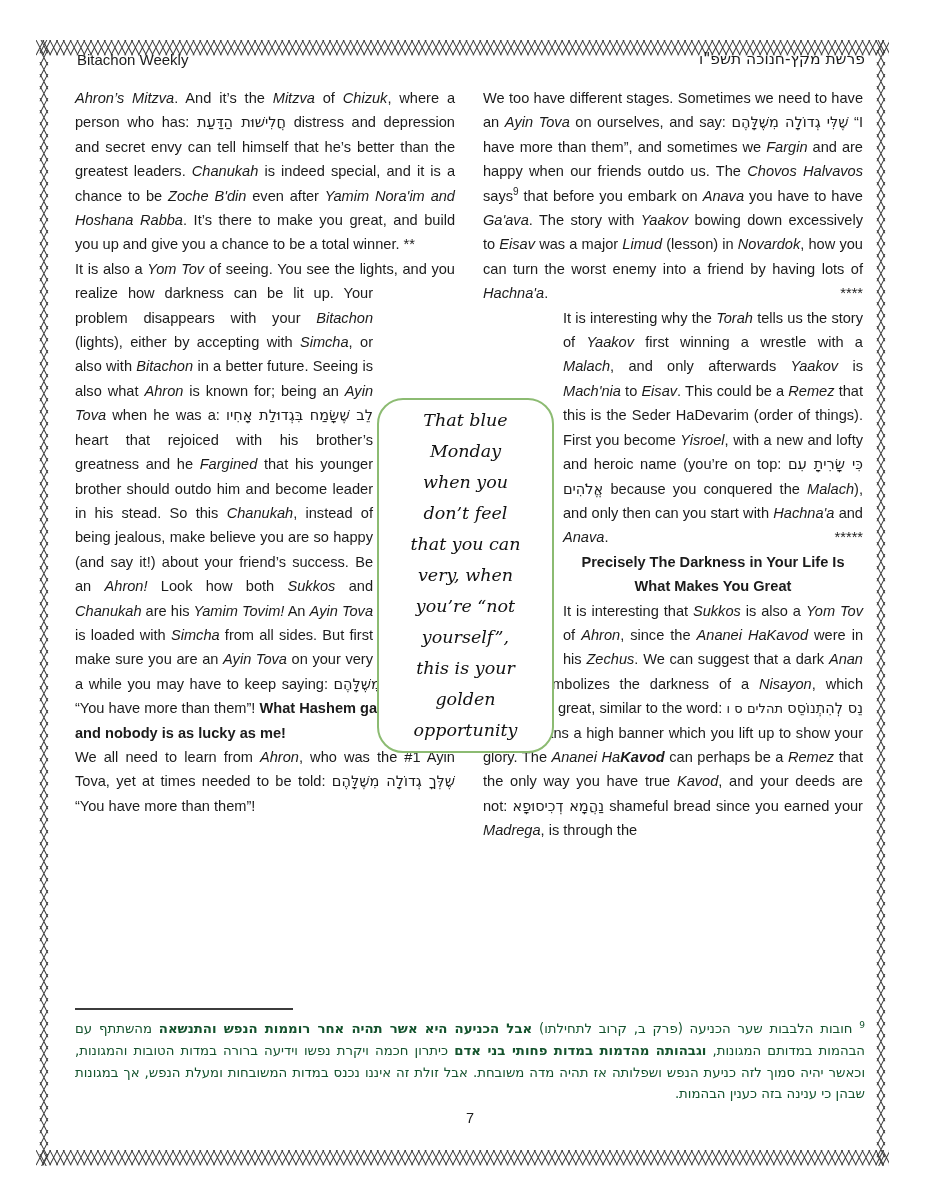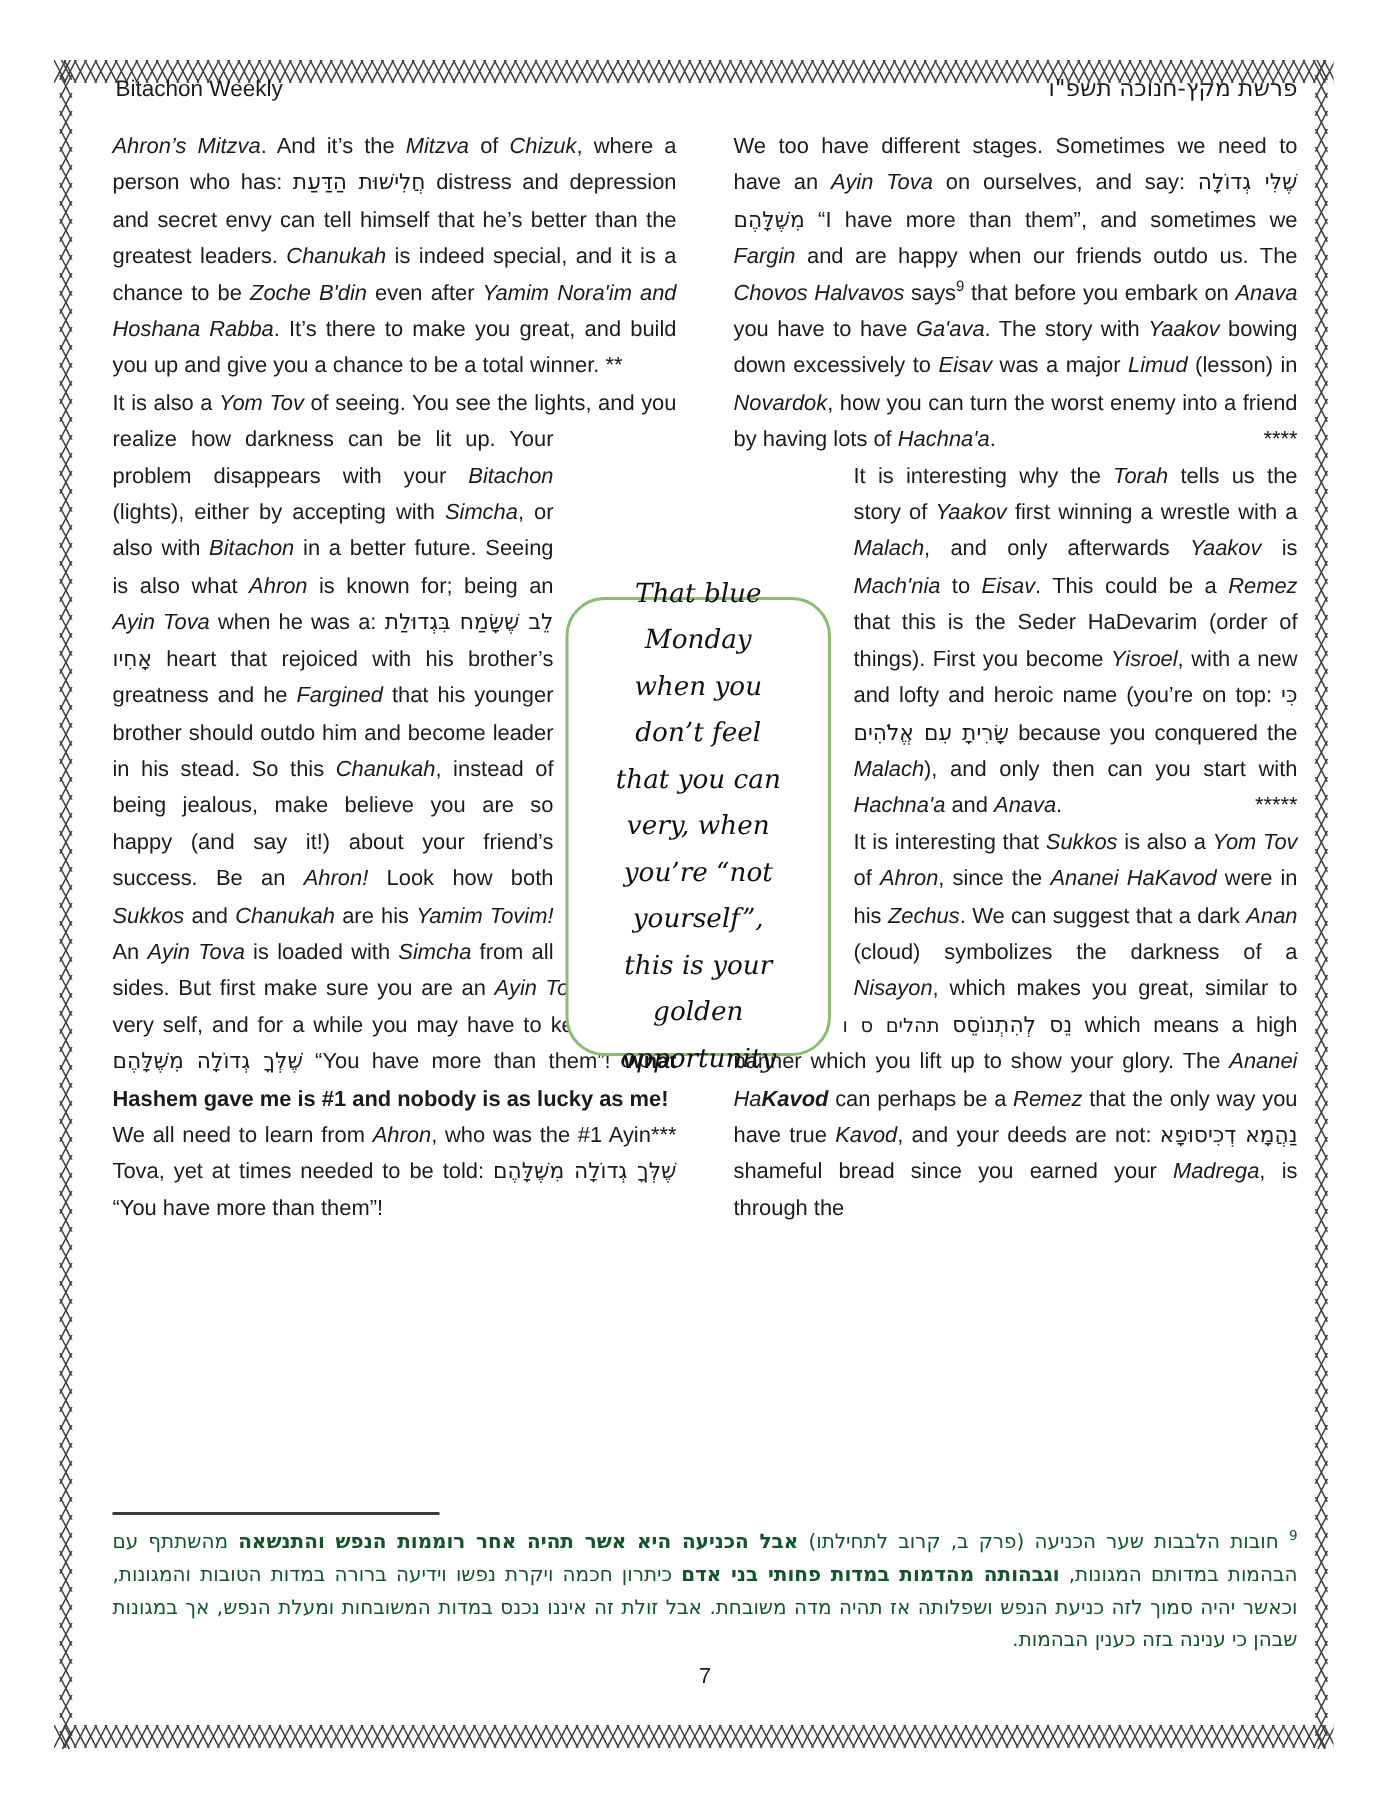--- a/index.html
+++ b/index.html
@@ -13,35 +13,35 @@
   .border-top{top:40px;}
   .border-bottom{top:1150px;}
   .border-v{top:40px;width:16px;height:1126px;font-size:13px;line-height:12px;white-space:pre-line;text-align:center;}
   .border-left{left:36px;}
   .border-right{left:873px;}
   
   .header{position:absolute;left:77px;top:50px;width:788px;display:flex;justify-content:space-between;align-items:center;}
   .header-left{font-size:15px;}
   .header-right{font-size:15.5px;font-family:"DejaVu Sans",sans-serif;direction:rtl;}
   
-  .main{position:absolute;left:75px;top:86px;width:790px;display:flex;gap:38px;}
+  .main{position:absolute;left:75px;top:86px;width:790px;display:flex;gap:28px;}
   .col{width:380px;font-size:14.6px;line-height:24.4px;text-align:justify;}
   .col p{margin:0;}
   p.heading{text-align:center;font-weight:bold;}
   i{font-style:italic;}
   b.bi{font-style:italic;}
   .heb{font-family:"DejaVu Sans",sans-serif;font-size:14.5px;line-height:1;}
   .heb-small{font-family:"DejaVu Sans",sans-serif;font-size:13px;line-height:1;}
   sup{font-size:10px;line-height:0;vertical-align:super;}
   .star-right{float:right;}
   .wrap-spacer-right{float:right;width:82px;height:352px;}
   .wrap-spacer-left{float:left;width:80px;height:350px;}
   
   .callout{
-    position:absolute;left:377px;top:398px;width:177px;height:306px;
+    position:absolute;left:377px;top:398px;width:177px;height:355px;
     border-radius:26px;display:flex;flex-direction:column;justify-content:center;align-items:center;
     background:#ffffff;box-sizing:border-box;
   }
   .quote-line{
     font-family:"DejaVu Serif",serif;font-style:italic;font-size:17.5px;line-height:31px;
     text-align:center;white-space:nowrap;color:#111;
   }
   
   .footnote-area{position:absolute;left:75px;top:1008px;width:790px;}
   .footnote-sep{width:218px;border-top:2px solid #3c3c3c;margin-bottom:8px;}
@@ -267,20 +267,21 @@
 
 <div class="main">
   <div class="col">
       <p class="para"><i>Ahron’s Mitzva</i><span>. And it’s the </span><i>Mitzva</i><span> of </span><i>Chizuk</i><span>, where a person who has: </span><span class="heb">חֲלִישׁוּת הַדַּעַת</span><span> distress and depression and secret envy can tell himself that he’s better than the greatest leaders. </span><i>Chanukah</i><span> is indeed special, and it is a chance to be </span><i>Zoche B'din</i><span> even after </span><i>Yamim Nora'im and Hoshana Rabba</i><span>. It’s there to make you great, and build you up and give you a chance to be a total winner. **</span></p>
       <p class="para"><span>It is also a </span><i>Yom Tov</i><span> of seeing. You see the lights, and you realize how darkness can be </span><span class="wrap-spacer-right"></span><span>lit up. Your problem disappears with your </span><i>Bitachon</i><span> (lights), either by accepting with </span><i>Simcha</i><span>, or also with </span><i>Bitachon</i><span> in a better future. Seeing is also what </span><i>Ahron</i><span> is known for; being an </span><i>Ayin Tova</i><span> when he was a: </span><span class="heb">לֵב שֶׁשָּׂמַח בִּגְדוּלַת אָחִיו</span><span> heart that rejoiced with his brother’s greatness and he </span><i>Fargined</i><span> that his younger brother should outdo him and become leader in his stead. So this </span><i>Chanukah</i><span>, instead of being jealous, make believe you are so happy (and say it!) about your friend’s success. Be an </span><i>Ahron!</i><span> Look how both </span><i>Sukkos</i><span> and </span><i>Chanukah</i><span> are his </span><i>Yamim Tovim!</i><span> An </span><i>Ayin Tova</i><span> is loaded with </span><i>Simcha</i><span> from all sides. But first make sure you are an </span><i>Ayin Tova</i><span> on your very self, and for a while you may have to keep saying: </span><span class="heb">שֶׁלְּךָ גְדוֹלָה מִשֶּׁלָּהֶם</span><span> “You have more than them”! </span><b>What Hashem gave me is #1 and nobody is as lucky as me!</b><span class="star-right">***</span></p>
       <p class="para"><span>We all need to learn from </span><i>Ahron</i><span>, who was the #1 Ayin Tova, yet at times needed to be told: </span><span class="heb">שֶׁלְּךָ גְדוֹלָה מִשֶּׁלָּהֶם</span><span> “You have more than them”!</span></p>
     </div>
   <div class="col">
       <p class="para"><span>We too have different stages. Sometimes we need to have an </span><i>Ayin Tova</i><span> on ourselves, and say: </span><span class="heb">שֶׁלִּי גְדוֹלָה מִשֶּׁלָּהֶם</span><span> “I have more than them”, and sometimes we </span><i>Fargin</i><span> and are happy when our friends outdo us. The </span><i>Chovos Halvavos</i><span> says</span><sup>9</sup><span> that before you embark on </span><i>Anava</i><span> you have to have </span><i>Ga'ava</i><span>. The story with </span><i>Yaakov</i><span> bowing down excessively to </span><i>Eisav</i><span> was a major </span><i>Limud</i><span> (lesson) in </span><i>Novardok</i><span>, how you can turn the worst enemy into a friend by having lots of </span><i>Hachna'a</i><span>.</span><span class="star-right">****</span></p>
       <p class="para"><span>It is interesting why the </span><i>Torah</i><span> tells us the </span><span class="wrap-spacer-left"></span><span>story of </span><i>Yaakov</i><span> first winning a wrestle with a </span><i>Malach</i><span>, and only afterwards </span><i>Yaakov</i><span> is </span><i>Mach'nia</i><span> to </span><i>Eisav</i><span>. This could be a </span><i>Remez</i><span> that this is the Seder HaDevarim (order of things). First you become </span><i>Yisroel</i><span>, with a new and lofty and heroic name (you’re on top: </span><span class="heb">כִּי שָׂרִיתָ עִם אֱלֹהִים</span><span> because you conquered the </span><i>Malach</i><span>), and only then can you start with </span><i>Hachna'a</i><span> and </span><i>Anava</i><span>.</span><span class="star-right">*****</span></p>
+      <p class="heading"><span>Precisely The Darkness in Your Life Is What Makes You Great</span></p>
       <p class="para"><span>It is interesting that </span><i>Sukkos</i><span> is also a </span><i>Yom Tov</i><span> of </span><i>Ahron</i><span>, since the </span><i>Ananei HaKavod</i><span> were in his </span><i>Zechus</i><span>. We can suggest that a dark </span><i>Anan</i><span> (cloud) symbolizes the darkness of a </span><i>Nisayon</i><span>, which makes you great, similar to the word: </span><span class="heb">נֵס לְהִתְנוֹסֵס</span><span class="heb-small"> תהלים ס ו </span><span>which means a high banner which you lift up to show your glory. The </span><i>Ananei Ha</i><b class="bi">Kavod</b><span> can perhaps be a </span><i>Remez</i><span> that the only way you have true </span><i>Kavod</i><span>, and your deeds are not: </span><span class="heb">נַהֲמָא דְכִיסוּפָא</span><span> shameful bread since you earned your </span><i>Madrega</i><span>, is through the</span></p>
     </div>
 </div>
 
 <div class="callout" style="border-width: 2px; border-style: solid; border-color: rgb(140, 187, 114);">
     <div class="quote-line">That blue</div>
     <div class="quote-line">Monday</div>
     <div class="quote-line">when you</div>
     <div class="quote-line">don’t feel</div>
     <div class="quote-line">that you can</div>

